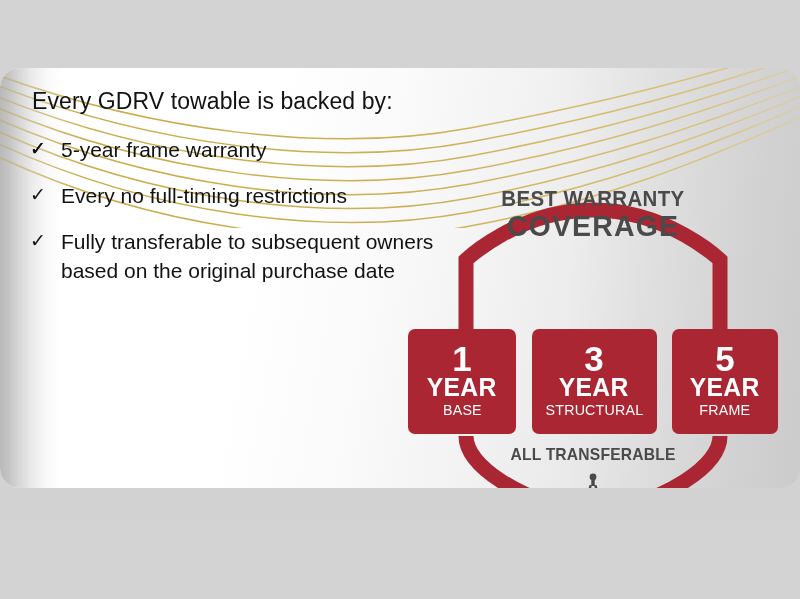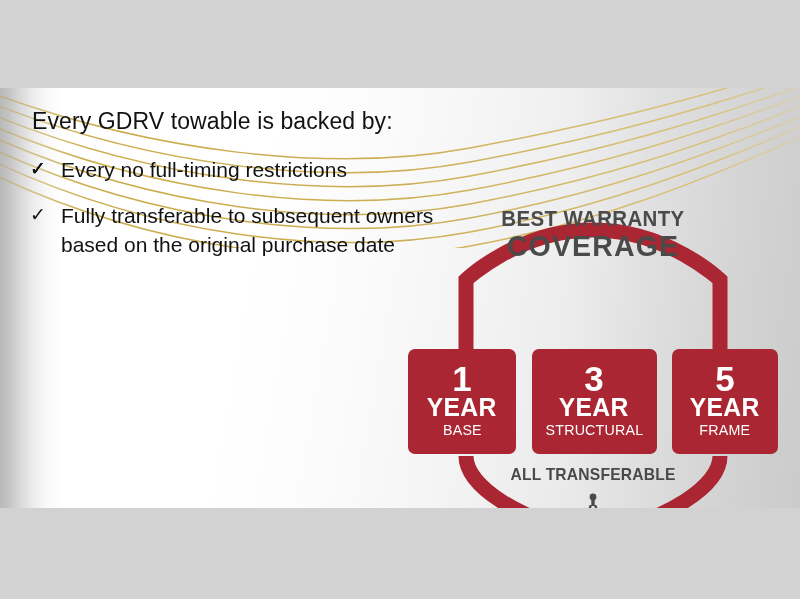--- a/index.html
+++ b/index.html
@@ -11,26 +11,27 @@
   }
   #stage{position:relative;width:800px;height:599px;background:#d2d2d2;}
 
   
   .bar{position:absolute;left:0;width:800px;background:#d3d3d3;}
   .bar-top{top:0;height:76px;}
   .bar-bottom{top:520px;height:79px;}
 
   
   #panel{
-    position:absolute;left:0;top:88px;width:800px;height:420px;
+    position:absolute;left:0;top:68px;width:800px;height:420px;
     overflow:hidden;
     background:linear-gradient(100deg,
         #ffffff 0%, #ffffff 32%, #fbfbfb 45%,
         #f4f4f4 58%, #ececec 70%, #e2e2e2 82%,
         #d8d8d8 92%, #cfcfcf 100%);
+    border-radius:20px;
   }
   
   #left-vignette{
     position:absolute;left:0;top:0;width:62px;height:444px;
     background:linear-gradient(90deg,
       #b9b9b9 0%, #c4c4c4 14%, #d6d6d6 30%,
       #ebebeb 52%, #f9f9f9 76%, #ffffff 100%);
   }
   
   #right-vignette{
@@ -136,20 +137,21 @@
       <p id="headline">Every GDRV towable is backed by:</p>
       <ul class="checklist">
         <li>
           <span class="tick">✓</span>
         </li>
         <li>
           <span class="tick">✓</span>
         </li>
         <li>
           <span class="tick">✓</span>
+          <span>5-year frame warranty</span>
         </li>
         <li>
           <span class="tick">✓</span>
           <span>Every no full-timing restrictions</span>
         </li>
         <li>
           <span class="tick">✓</span>
           <span>Fully transferable to subsequent owners based on the original purchase date</span>
         </li>
       </ul>

